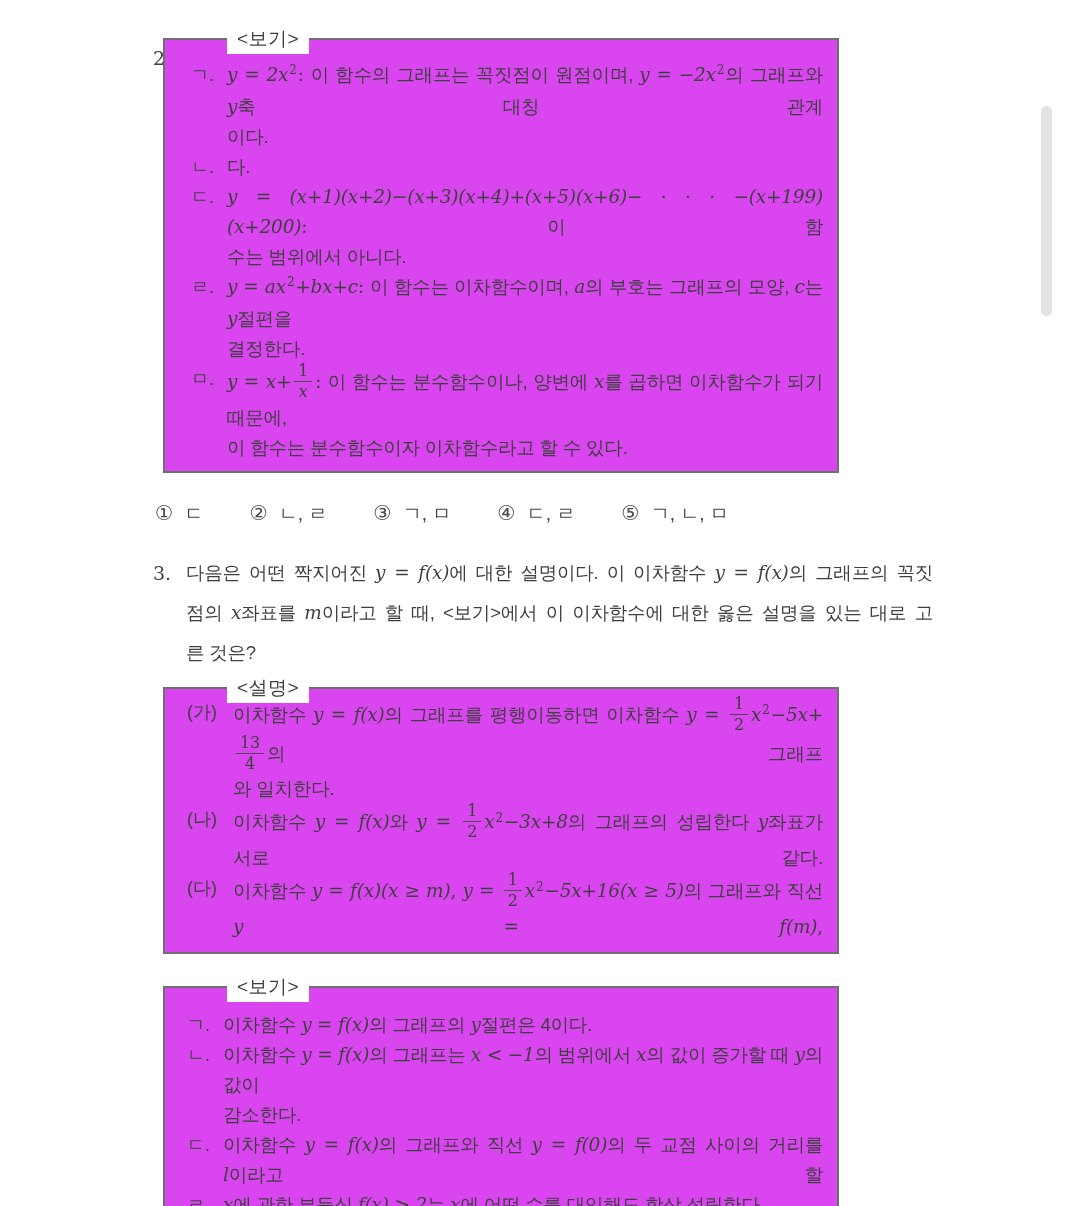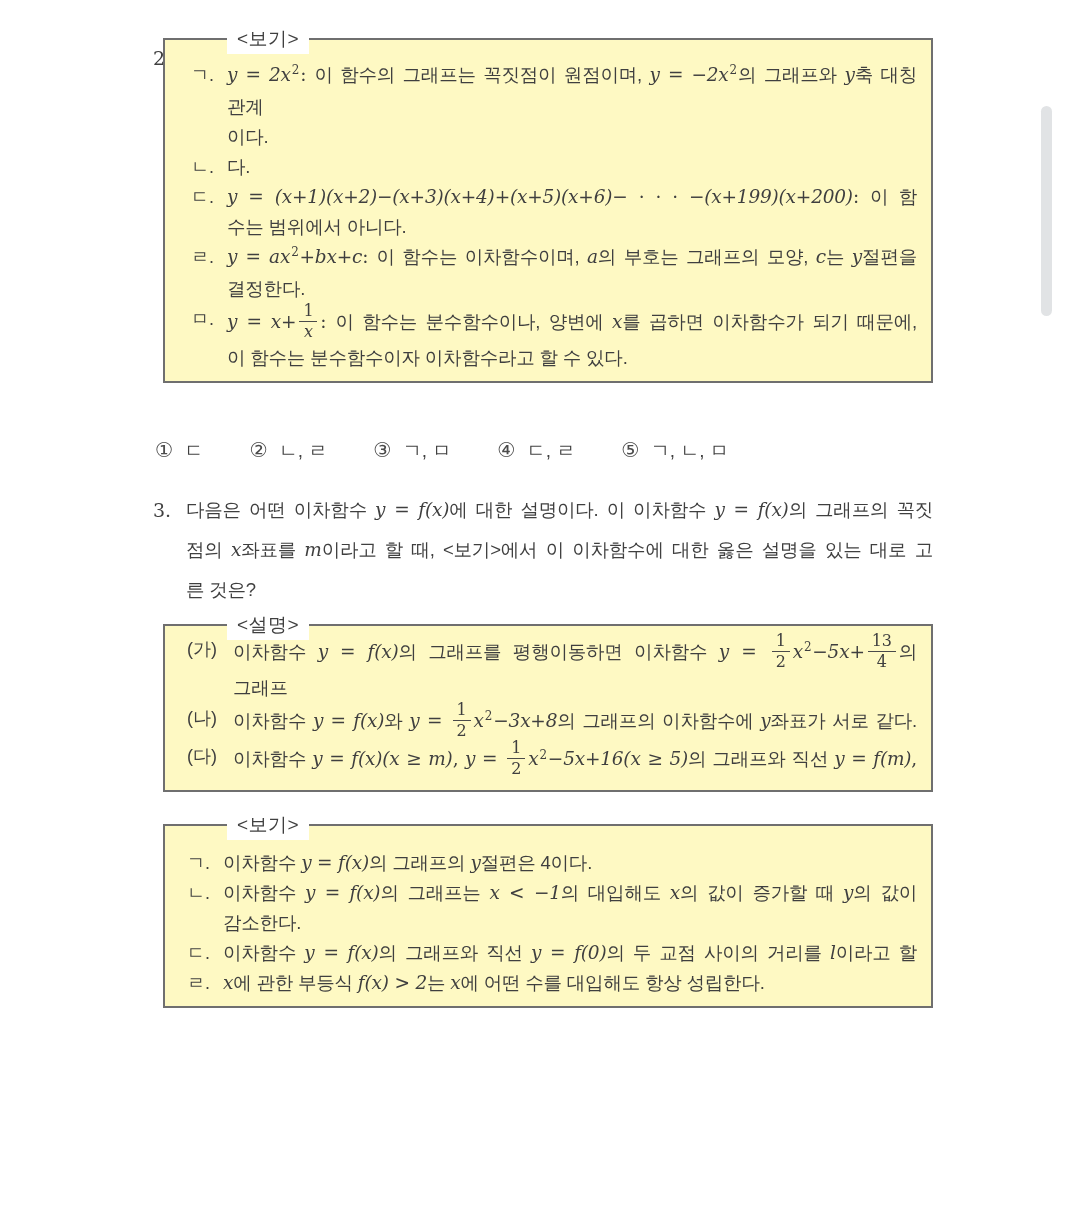--- a/index.html
+++ b/index.html
@@ -20,34 +20,34 @@
         font-size:16px;line-height:1.12;font-style:normal;}
   .frac .fn{border-bottom:1.4px solid #4a4a4a;padding:0 4px 1px;}
   .frac .fd{padding-top:1px;}
   .frac .it{font-style:italic;}
   .ln{font-size:18.5px;line-height:30px;letter-spacing:-0.2px;word-break:keep-all;}
   .q .ln{line-height:40px;}
   .jl{text-align:justify;text-align-last:justify;}
   .q{position:relative;padding-left:33px;}
   .qnum{position:absolute;left:0;top:0;font-size:19px;line-height:40px;
         font-family:"DejaVu Serif","Liberation Serif",serif;}
-  .vbox{position:relative;border:2px solid #6f6f6f;margin-left:10px;width:770px;
-        box-sizing:border-box;background:#fef9c3;}
+  .vbox{position:relative;border:2px solid #6f6f6f;margin-left:10px;width:676px;
+        box-sizing:border-box;background:#d946ef;}
   .vlabel{position:absolute;top:-16px;left:62px;background:#fff;
         padding:0 10px;font-size:19px;line-height:30px;letter-spacing:0.5px;}
   .bitem{position:relative;padding-left:36px;}
   .bitem .mk{position:absolute;left:0;top:0;font-size:18px;line-height:30px;}
   .bitem2{position:relative;padding-left:46px;}
   .bitem2 .mk{position:absolute;left:0;top:0;font-size:18px;line-height:30px;}
   .box1-pad{padding:20px 14px 8px 26px;}
   .box2-pad{padding:8px 14px 10px 22px;}
   .box3-pad{padding:22px 14px 8px 22px;}
   .choices{display:flex;align-items:center;font-size:19px;letter-spacing:0;}
   .choices.g1{gap:46px;margin-left:2px;}
-  .choice{white-space:nowrap;margin-top:27px;}
+  .choice{white-space:nowrap;}
   .choice .cn{font-size:20.5px;margin-right:11px;color:#4c4c4c;}
   .mt1{margin-top:12px;}
   .mt-choices1{margin-top:28px;}
   .mt-q3{margin-top:26px;}
   .mt-box2{margin-top:14px;}
   .mt-box3{margin-top:32px;}
   .scroll-thumb{position:absolute;right:28px;top:106px;width:11px;height:210px;
         border-radius:6px;background:#e1e3e5;}
 </style>
 </head>
@@ -103,45 +103,46 @@
       <span class="choice"><span class="cn">②</span><span class="ct kr">ㄴ, ㄹ</span></span>
       <span class="choice"><span class="cn">③</span><span class="ct kr">ㄱ, ㅁ</span></span>
       <span class="choice"><span class="cn">④</span><span class="ct kr">ㄷ, ㄹ</span></span>
       <span class="choice"><span class="cn">⑤</span><span class="ct kr">ㄱ, ㄴ, ㅁ</span></span>
     </div>
   </section>
 
   <section>
     <div class="q mt-q3">
       <span class="qnum">3.</span>
-      <div class="ln jl"><span class="kr">다음은 어떤 이차함수 </span><span class="mm">y = f(x)</span><span class="kr">에 대한 설명이다. 이 이차함수 </span><span class="mm">y = f(x)</span><span class="kr">의 그래프의 꼭짓</span></div>
+      <div class="ln jl"><span class="kr">다음은 어떤 짝지어진 </span><span class="mm">y = f(x)</span><span class="kr">에 대한 설명이다. 이 이차함수 </span><span class="mm">y = f(x)</span><span class="kr">의 그래프의 꼭짓</span></div>
       <div class="ln jl"><span class="kr">점의 </span><span class="mm">x</span><span class="kr">좌표를 </span><span class="mm">m</span><span class="kr">이라고 할 때, &lt;보기&gt;에서 이 이차함수에 대한 옳은 설명을 있는 대로 고</span></div>
       <div class="ln"><span class="kr">른 것은?</span></div>
     </div>
 
     <div class="vbox box2-pad mt-box2">
       <span class="vlabel kr">&lt;설명&gt;</span>
 
       <div class="bitem2">
         <span class="mk kr">(가)</span>
         <div class="ln jl"><span class="kr">이차함수 </span><span class="mm">y = f(x)</span><span class="kr">의 그래프를 평행이동하면 이차함수 </span><span class="mm">y = </span><span class="frac">
               <span class="fn">1</span>
               <span class="fd">2</span>
             </span><span class="mm">x</span><span class="msup">2</span><span class="mm">−5x+</span><span class="frac">
               <span class="fn">13</span>
               <span class="fd">4</span>
             </span><span class="kr">의 그래프</span></div>
+        <div class="ln"><span class="kr">와 일치한다.</span></div>
       </div>
 
       <div class="bitem2">
         <span class="mk kr">(나)</span>
         <div class="ln jl"><span class="kr">이차함수 </span><span class="mm">y = f(x)</span><span class="kr">와 </span><span class="mm">y = </span><span class="frac">
               <span class="fn">1</span>
               <span class="fd">2</span>
-            </span><span class="mm">x</span><span class="msup">2</span><span class="mm">−3x+8</span><span class="kr">의 그래프의 이차함수에 </span><span class="mm">y</span><span class="kr">좌표가 서로 같다.</span></div>
+            </span><span class="mm">x</span><span class="msup">2</span><span class="mm">−3x+8</span><span class="kr">의 그래프의 성립한다 </span><span class="mm">y</span><span class="kr">좌표가 서로 같다.</span></div>
       </div>
 
       <div class="bitem2">
         <span class="mk kr">(다)</span>
         <div class="ln jl"><span class="kr">이차함수 </span><span class="mm">y = f(x)(x ≥ m)</span><span class="mu">, </span><span class="mm">y = </span><span class="frac">
               <span class="fn">1</span>
               <span class="fd">2</span>
             </span><span class="mm">x</span><span class="msup">2</span><span class="mm">−5x+16(x ≥ 5)</span><span class="kr">의 그래프와 직선 </span><span class="mm">y = f(m)</span><span class="mu">,</span></div>
       </div>
     </div>
@@ -149,21 +150,21 @@
     <div class="vbox box3-pad mt-box3">
       <span class="vlabel kr">&lt;보기&gt;</span>
 
       <div class="bitem">
         <span class="mk kr">ㄱ.</span>
         <div class="ln"><span class="kr">이차함수 </span><span class="mm">y = f(x)</span><span class="kr">의 그래프의 </span><span class="mm">y</span><span class="kr">절편은 4이다.</span></div>
       </div>
 
       <div class="bitem">
         <span class="mk kr">ㄴ.</span>
-        <div class="ln jl"><span class="kr">이차함수 </span><span class="mm">y = f(x)</span><span class="kr">의 그래프는 </span><span class="mm">x &lt; −1</span><span class="kr">의 대입해도 </span><span class="mm">x</span><span class="kr">의 값이 증가할 때 </span><span class="mm">y</span><span class="kr">의 값이</span></div>
+        <div class="ln jl"><span class="kr">이차함수 </span><span class="mm">y = f(x)</span><span class="kr">의 그래프는 </span><span class="mm">x &lt; −1</span><span class="kr">의 범위에서 </span><span class="mm">x</span><span class="kr">의 값이 증가할 때 </span><span class="mm">y</span><span class="kr">의 값이</span></div>
         <div class="ln"><span class="kr">감소한다.</span></div>
       </div>
 
       <div class="bitem">
         <span class="mk kr">ㄷ.</span>
         <div class="ln jl"><span class="kr">이차함수 </span><span class="mm">y = f(x)</span><span class="kr">의 그래프와 직선 </span><span class="mm">y = f(0)</span><span class="kr">의 두 교점 사이의 거리를 </span><span class="mm">l</span><span class="kr">이라고 할</span></div>
       </div>
 
       <div class="bitem">
         <span class="mk kr">ㄹ.</span>

